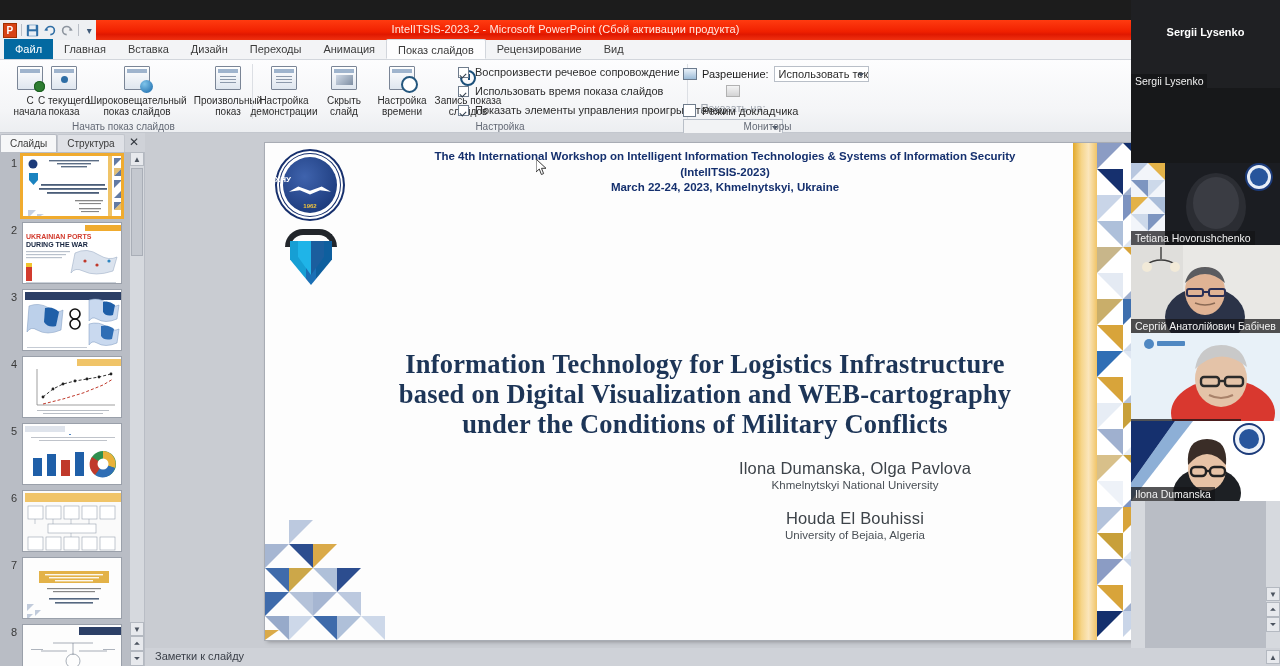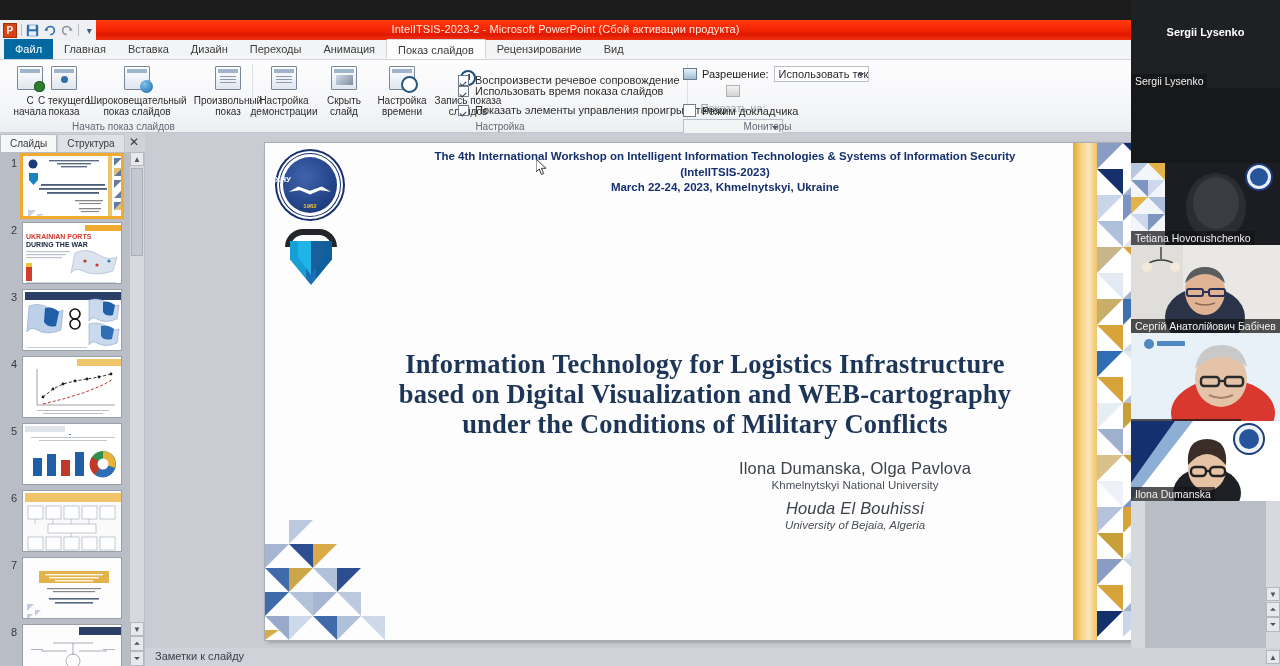--- a/index.html
+++ b/index.html
@@ -115,21 +115,21 @@
   #slide { position:absolute; left:120px; top:10px; width:884px; height:497px; background:#fdfdfd;
      box-shadow:0 0 0 1px #a8acb4, 2px 2px 4px rgba(0,0,0,.28); overflow:hidden;}
   #slide .conf-head { position:absolute; left:150px; top:6px; width:620px; text-align:center;
      font-family:"Liberation Sans", sans-serif; font-weight:bold; font-size:11.5px; color:#15306e; line-height:15.5px;}
   #slide .title { position:absolute; left:60px; top:206px; width:760px; text-align:center;
      font-family:"Liberation Serif", serif; font-weight:bold; font-size:26.5px; color:#1d3557; line-height:30px;
      letter-spacing:.2px;}
   #slide .authors { position:absolute; left:380px; top:316px; width:420px; text-align:center; }
   .auth-name { font-size:16.5px; color:#3d4349; letter-spacing:.2px;}
   .auth-aff { font-size:11.5px; color:#4a5056; margin-top:1px;}
-  .auth-block2 { margin-top:8px;font-style:italic; }
+  .auth-block2 { margin-top:18px; }
 
   
   .emblem { position:absolute; left:10px; top:6px; width:70px; height:72px; }
   .emblem .outer { position:absolute; inset:0; border-radius:50%; border:2px solid #17306d; background:#fff;}
   .emblem .inner { position:absolute; left:8px; top:8px; right:8px; bottom:8px; border-radius:50%;
      background:radial-gradient(circle at 40% 35%, #3f63ad, #13306f); }
   .emblem .ring { position:absolute; left:4px; top:4px; right:4px; bottom:4px; border-radius:50%; border:1px solid #17306d;}
   .emblem .bird { position:absolute; left:14px; top:34px; width:42px; height:16px; background:#fff;
      clip-path: polygon(0% 55%, 22% 22%, 50% 48%, 78% 22%, 100% 55%, 74% 46%, 50% 72%, 26% 46%);}
   .emblem .txt { position:absolute; left:0; right:0; top:26px; text-align:left; font-size:8px; color:#fff; font-weight:bold;}
@@ -270,21 +270,21 @@
         <span class="lab">времени</span>
       </div>
       <div class="rbtn" style="left:183px; width:70px;">
         <div class="ico">
             <div class="clockglyph"></div>
           </div>
         <span class="lab">Запись показа</span>
         <span class="lab">слайдов </span>
       </div>
 
-      <div class="chkrow" style="left:208px; top:14px;justify-content:space-between;">
+      <div class="chkrow" style="left:208px; top:6px;justify-content:space-between;">
         <span class="chk on"></span>
         <span>Воспроизвести речевое сопровождение</span>
       </div>
       <div class="chkrow" style="left:208px; top:25px;">
         <span class="chk on"></span>
         <span>Использовать время показа слайдов</span>
       </div>
       <div class="chkrow" style="left:208px; top:44px;">
         <span class="chk on"></span>
         <span>Показать элементы управления проигрывателем</span>

